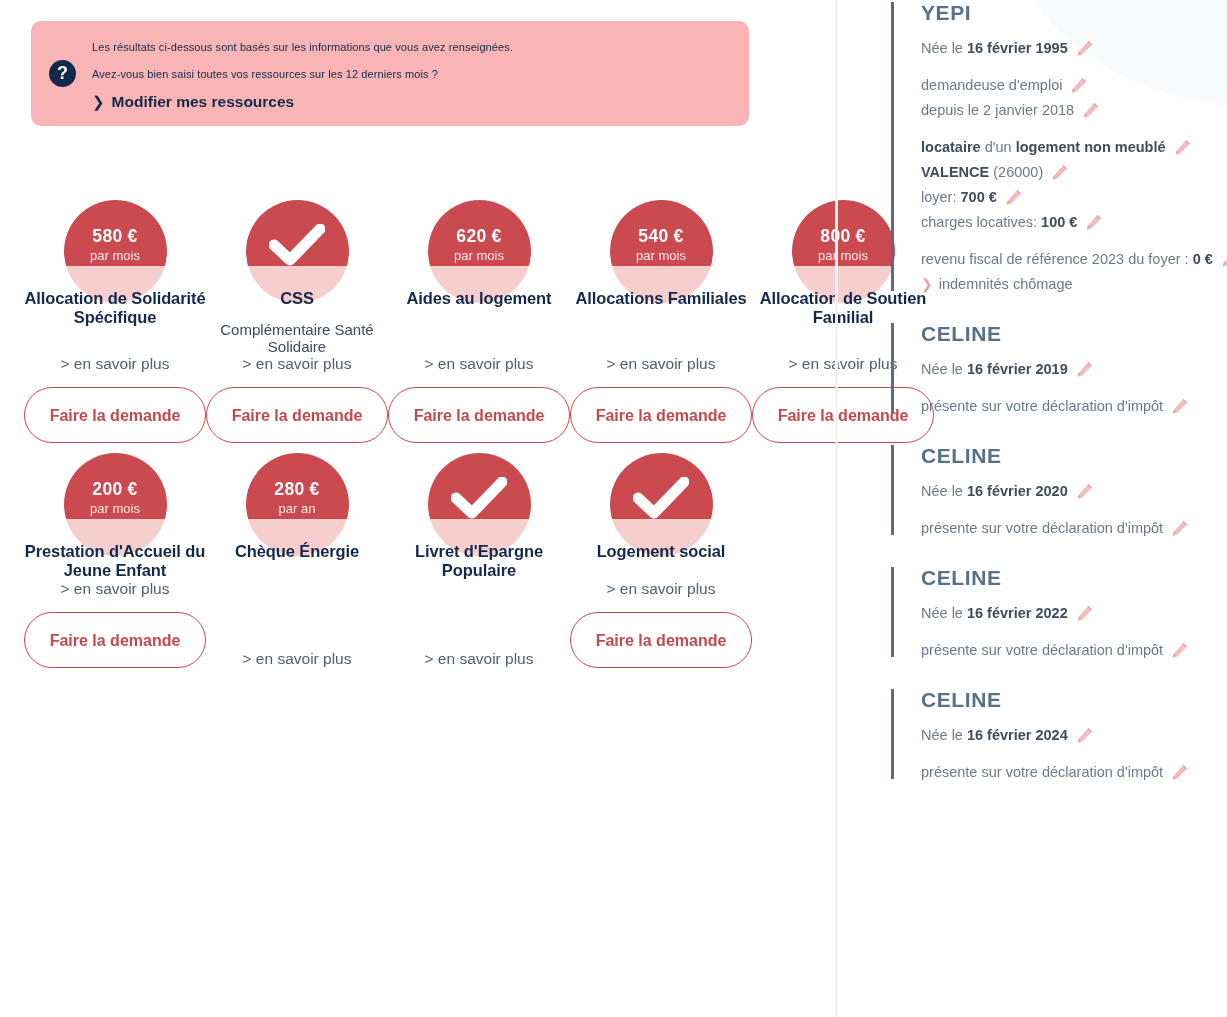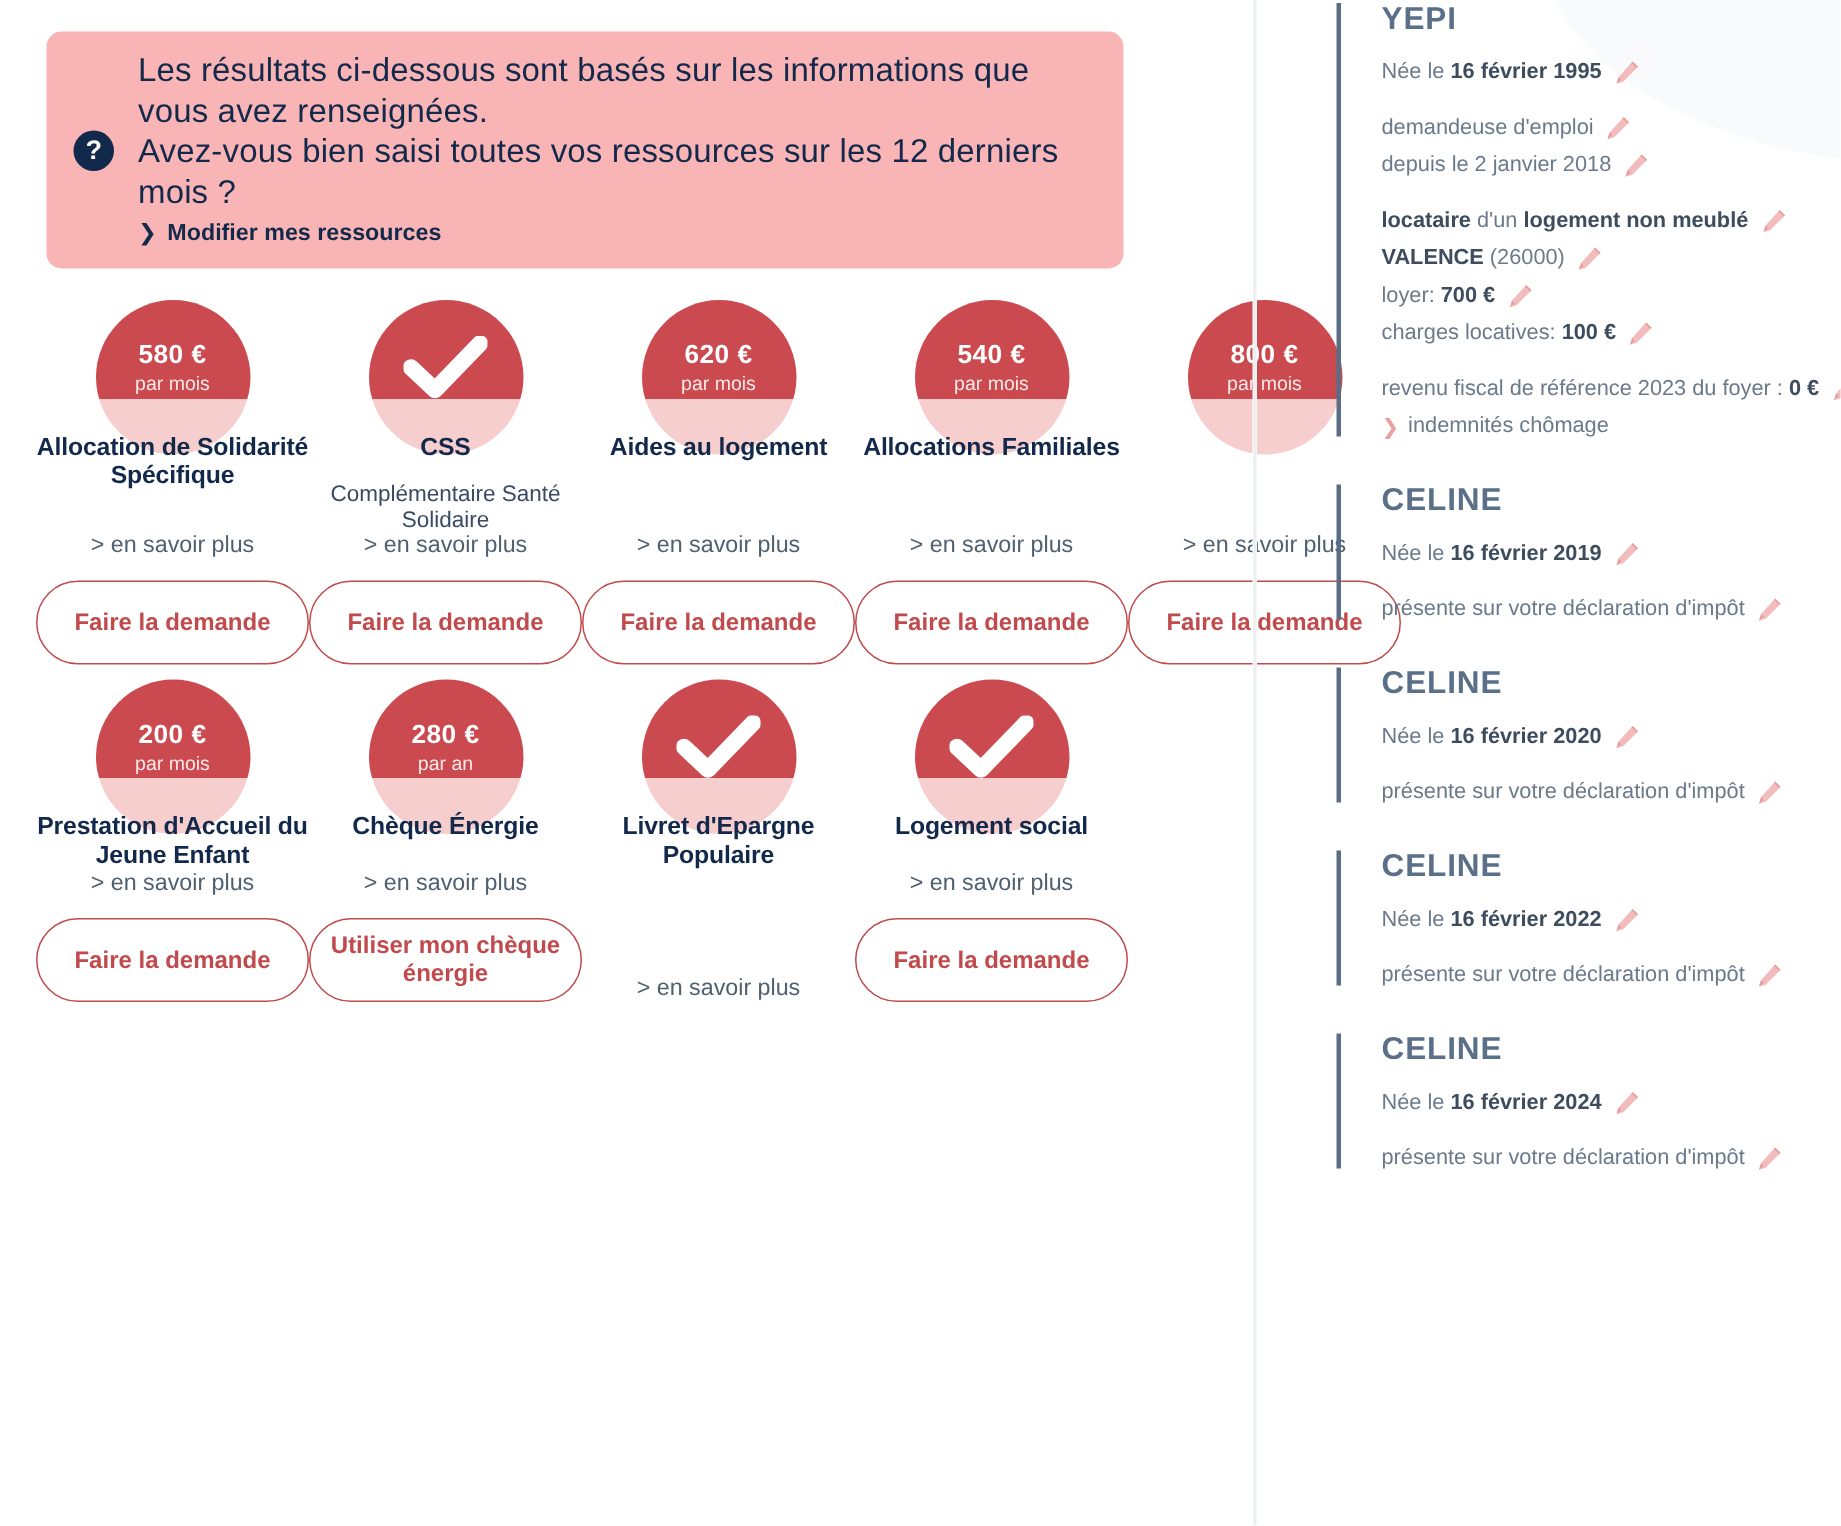--- a/index.html
+++ b/index.html
@@ -71,21 +71,21 @@
     font-weight: bold;
     line-height: 27px;
     text-align: center;
     margin-right: 16px;
     margin-top: 2px;
     font-family: "Liberation Sans", sans-serif;
   }
   .banner-text { flex: 1 1 auto; }
   .banner-line {
     color: #13294b;
-    font-size: 22px;
+    font-size: 11px;
     line-height: 27px;
     letter-spacing: .1px;
   }
   .banner-link {
     display: inline-flex;
     align-items: baseline;
     gap: 7px;
     color: #13294b;
     font-size: 15.5px;
     font-weight: bold;
@@ -315,20 +315,21 @@
           <div class="card-title">Allocations Familiales</div>
           <div class="spacer-grow"></div>
           <a class="more-link">&gt; en savoir plus</a>
           <div class="cta">Faire la demande</div>
         </div>
         <div class="card row-1">
           <div class="medallion">
             <div class="amount">800 €</div>
             <div class="period">par mois</div>
           </div>
+          <div class="card-title">Allocation de Soutien Familial</div>
           <div class="spacer-grow"></div>
           <a class="more-link">&gt; en savoir plus</a>
           <div class="cta">Faire la demande</div>
         </div>
         <div class="card row-1">
           <div class="medallion">
             <div class="amount">200 €</div>
             <div class="period">par mois</div>
           </div>
           <div class="card-title">Prestation d'Accueil du Jeune Enfant</div>
@@ -337,21 +338,20 @@
           <div class="cta">Faire la demande</div>
         </div>
         <div class="card row-2">
           <div class="medallion">
             <div class="amount">280 €</div>
             <div class="period">par an</div>
           </div>
           <div class="card-title">Chèque Énergie</div>
           <div class="spacer-grow"></div>
           <a class="more-link">&gt; en savoir plus</a>
-          <div class="cta">Utiliser mon chèque énergie</div>
         </div>
         <div class="card row-2">
           <div class="medallion check">
             <svg class="checkmark" viewBox="0 0 56 42" xmlns="http://www.w3.org/2000/svg">
               <path d="M5 21 L21 36 L51 5" fill="none" stroke="#ffffff" stroke-width="11" stroke-linecap="round" stroke-linejoin="round"></path>
             </svg>
           </div>
           <div class="card-title">Livret d'Epargne Populaire</div>
           <div class="spacer-grow"></div>
           <a class="more-link bottom">&gt; en savoir plus</a>

